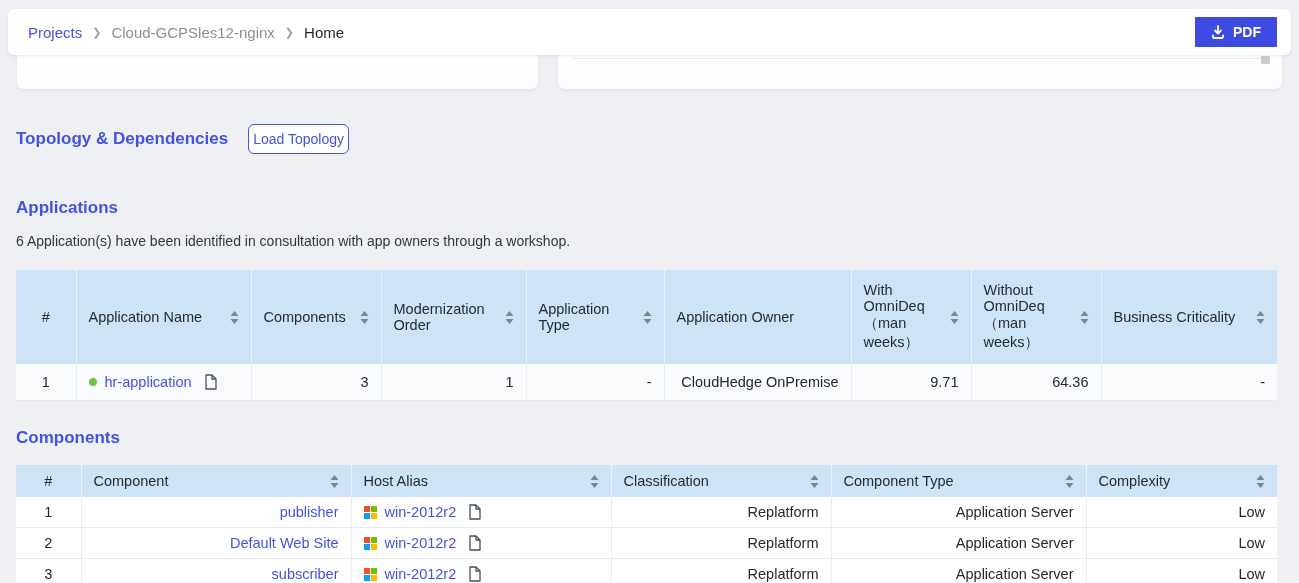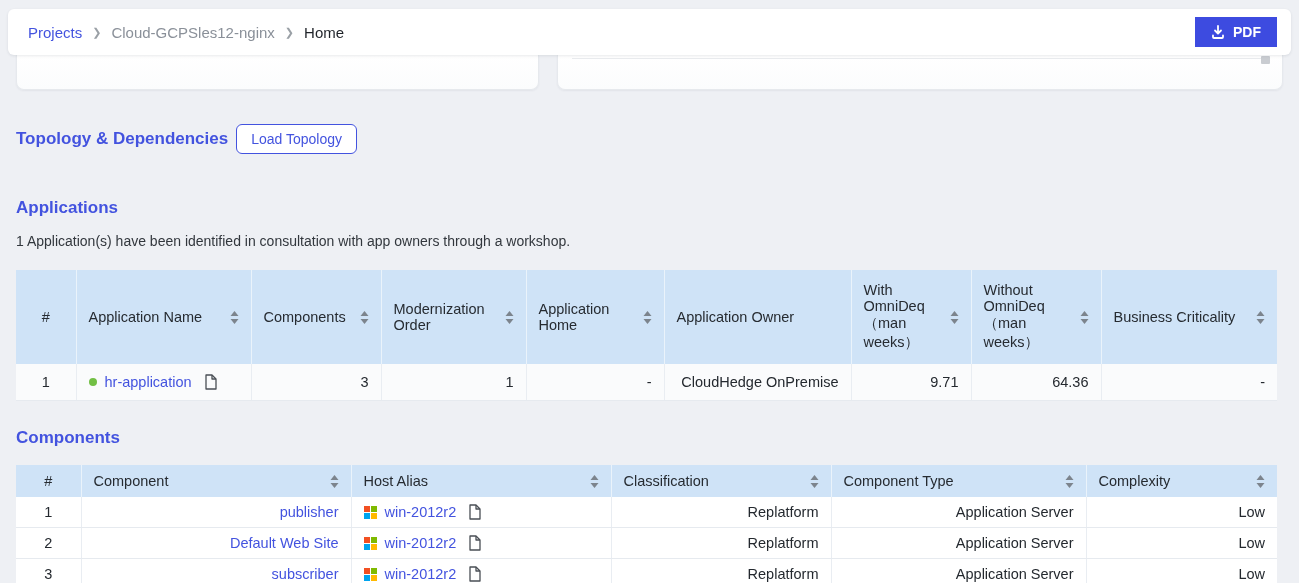--- a/index.html
+++ b/index.html
@@ -41,24 +41,24 @@
     position:absolute; top:3px; left:14px; right:14px;
     border-top:1px solid #e9ebee; height:0;
   }
   .scroll-thumb {
     position:absolute; top:1px; right:12px; width:9px; height:8px;
     background:#c9ccd1; border-radius:1px;
   }
   
   .content { padding:0 16px; }
   .section-title { color:#4353df; font-size:17px; font-weight:700; }
-  .topo-row { margin-top:34px; display:flex; align-items:center; gap:8px; }
+  .topo-row { margin-top:34px; display:flex; align-items:center; gap:20px; }
   .outline-btn {
     background:#ffffff; border:1px solid #4353df; color:#4353df;
-    border-radius:6px; height:30px; padding:0 14px; font-size:14px;
+    border-radius:6px; height:30px; padding:0 4px; font-size:14px;
     cursor:pointer; font-family:inherit;
   }
   .apps-title { margin-top:44px; }
   .apps-desc { margin-top:15px; font-size:14px; color:#32373d; }
   
   .table-wrap { position:relative; margin-top:21px; }
   table { width:1261px; border-collapse:collapse; table-layout:fixed; }
   thead th {
     background:#cfe3f7; color:#262b31; font-size:14.5px; font-weight:500;
     text-align:left; vertical-align:middle; padding:12px 12px;
@@ -126,21 +126,21 @@
 </div>
 
 <main class="content">
 
   <div class="topo-row">
     <h2 class="section-title">Topology &amp; Dependencies</h2>
     <button class="outline-btn">Load Topology</button>
   </div>
 
   <h2 class="section-title apps-title">Applications</h2>
-  <p class="apps-desc">1 Application(s) have been identified in consultation with app owners through a workshop.</p>
+  <p class="apps-desc">6 Application(s) have been identified in consultation with app owners through a workshop.</p>
 
   <div class="table-wrap">
     <table>
       <colgroup>
         <col style="width:60px">
           <col style="width:175px">
           <col style="width:130px">
         <col style="width:145px">
           <col style="width:138px">
           <col style="width:187px">
@@ -179,21 +179,21 @@
                 <span class="sort">
                   <svg width="9" height="13" viewBox="0 0 9 13">
                     <path d="M4.5 0 8.5 5h-8z" fill="#7c848d"></path>
                     <path d="M4.5 13 .5 8h8z" fill="#7c848d"></path>
                   </svg>
                 </span>
               </div>
             </th>
           <th>
               <div class="th-flex">
-                <span>Application Home</span>
+                <span>Application Type</span>
                 <span class="sort">
                   <svg width="9" height="13" viewBox="0 0 9 13">
                     <path d="M4.5 0 8.5 5h-8z" fill="#7c848d"></path>
                     <path d="M4.5 13 .5 8h8z" fill="#7c848d"></path>
                   </svg>
                 </span>
               </div>
             </th>
           <th><span>Application Owner</span></th>
           <th>

